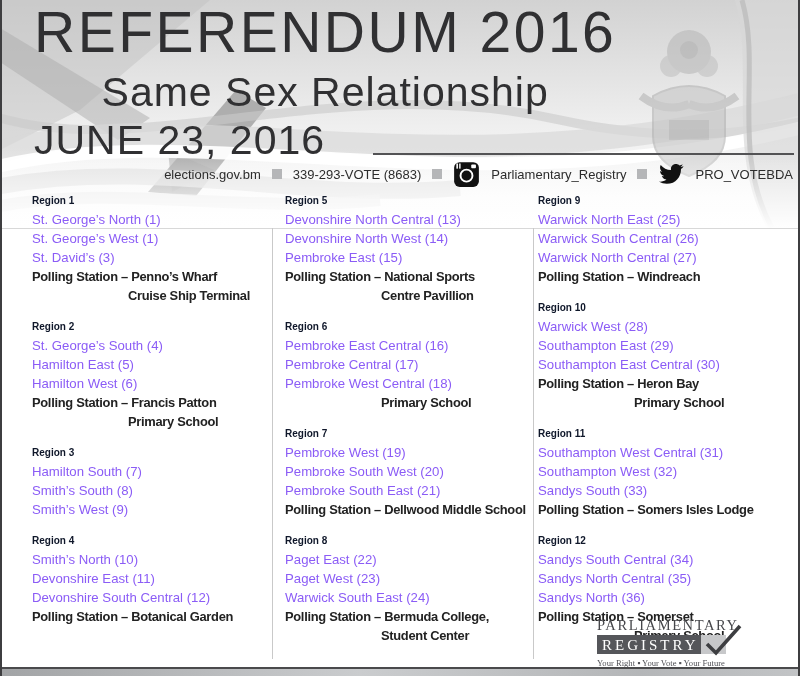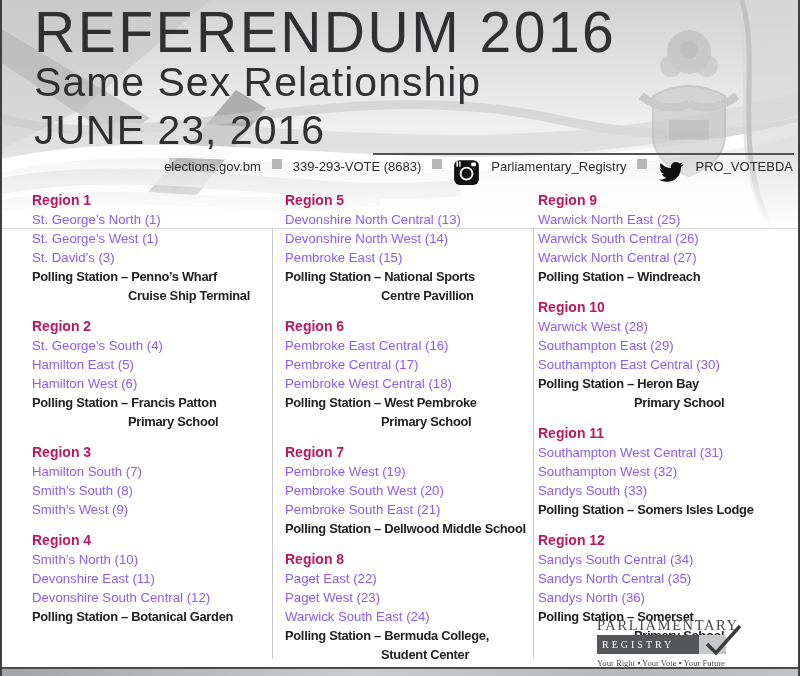--- a/index.html
+++ b/index.html
@@ -3,41 +3,41 @@
 <meta charset="utf-8">
 <style>
   html,body{margin:0;padding:0;background:#fff;}
   .poster{position:relative;width:800px;height:676px;background:#fff;overflow:hidden;
           font-family:"Liberation Sans",sans-serif;color:#2d2d2d;}
   .edge-l,.edge-r{position:absolute;top:0;bottom:0;width:2px;background:#3e3e40;z-index:30;}
   .edge-l{left:0}.edge-r{right:0}
   .header-svg{position:absolute;top:0;left:0;z-index:1;}
   .title-block{position:absolute;left:34px;top:4px;z-index:5;color:#303032;}
   .title-main{font-size:57px;font-weight:300;letter-spacing:2.5px;line-height:1;}
-  .title-sub{font-size:41px;font-weight:300;letter-spacing:1px;line-height:1;margin-top:1px;}
+  .title-sub{font-size:41px;font-weight:300;letter-spacing:1px;line-height:1;margin-top:11px;text-align:center;}
   .title-date{font-size:41px;font-weight:300;letter-spacing:1px;line-height:1;margin-top:7px;}
   .rule{position:absolute;top:153px;left:373px;width:421px;height:2px;background:#535355;z-index:5;}
-  .contact{position:absolute;top:159px;right:7px;height:30px;display:flex;align-items:flex-start;
+  .contact{position:absolute;top:159px;right:7px;height:30px;display:flex;align-items:center;
            gap:11px;font-size:13px;color:#2c2c2c;z-index:5;white-space:nowrap;}
   .sq{display:inline-block;width:10px;height:10px;background:#b5b6b8;}
   .icon-wrap{display:inline-flex;align-items:center;}
   .hline{position:absolute;top:228px;left:2px;width:796px;height:1px;background:#d8d8d8;z-index:2;}
   .vline{position:absolute;top:228px;height:431px;width:1px;background:#c9c9c9;z-index:2;}
   .v1{left:272px}.v2{left:533px}
   .col{position:absolute;top:191px;z-index:5;}
   .col1{left:32px;width:238px}.col2{left:285px;width:246px}.col3{left:538px;width:258px}
   .region{margin-bottom:12px;}
-  .region-name{font-weight:bold;font-size:14px;line-height:19px;color:#be185d;}
+  .region-name{font-weight:bold;font-size:10px;line-height:19px;color:#0f172a;}
   .cline{font-size:13.2px;line-height:19px;color:#8b5cf6;white-space:nowrap;}
   .pline{font-weight:bold;font-size:12.9px;line-height:19px;letter-spacing:-0.3px;color:#222;white-space:nowrap;}
   .indent{padding-left:96px;}
   .logo{position:absolute;left:597px;top:617px;width:160px;z-index:6;font-family:"Liberation Serif",serif;}
   .logo-top{font-size:14.5px;letter-spacing:1.6px;color:#46474b;}
   .logo-bar-row{display:flex;margin-top:1px;height:19px;position:relative;width:129px;}
-  .logo-bar{background:#55565a;color:#fff;font-size:10px;letter-spacing:3px;
+  .logo-bar{background:#55565a;color:#fff;font-size:15px;letter-spacing:3px;
             padding:1px 2px 0 5px;line-height:18px;flex:1;}
   .logo-check-sq{width:27px;height:19px;background:#c7c8ca;}
   .check-svg{position:absolute;right:-17px;top:-13px;}
   .logo-tagline{font-size:8.6px;margin-top:4px;color:#515257;white-space:nowrap;}
   .footer-line{position:absolute;left:0;right:0;top:667px;height:2px;background:#4a4a4c;z-index:25;}
   .footer-band{position:absolute;left:0;right:0;top:669px;height:7px;z-index:25;
     background:linear-gradient(to right,#a2a4a6,#caccce 45%,#b4b6b8 80%,#c2c4c6);}
 </style>
 </head>
 <body>
@@ -158,21 +158,20 @@
       <div class="cline">Devonshire North West (14)</div>
       <div class="cline">Pembroke East (15)</div>
       <div class="pline">Polling Station – National Sports</div>
       <div class="pline indent">Centre Pavillion</div>
     </div>
     <div class="region">
       <div class="region-name">Region 6</div>
       <div class="cline">Pembroke East Central (16)</div>
       <div class="cline">Pembroke Central (17)</div>
       <div class="cline">Pembroke West Central (18)</div>
-      <div class="pline">Polling Station – West Pembroke</div>
       <div class="pline indent">Primary School</div>
     </div>
     <div class="region">
       <div class="region-name">Region 7</div>
       <div class="cline">Pembroke West (19)</div>
       <div class="cline">Pembroke South West (20)</div>
       <div class="cline">Pembroke South East (21)</div>
       <div class="pline">Polling Station – Dellwood Middle School</div>
     </div>
     <div class="region">

